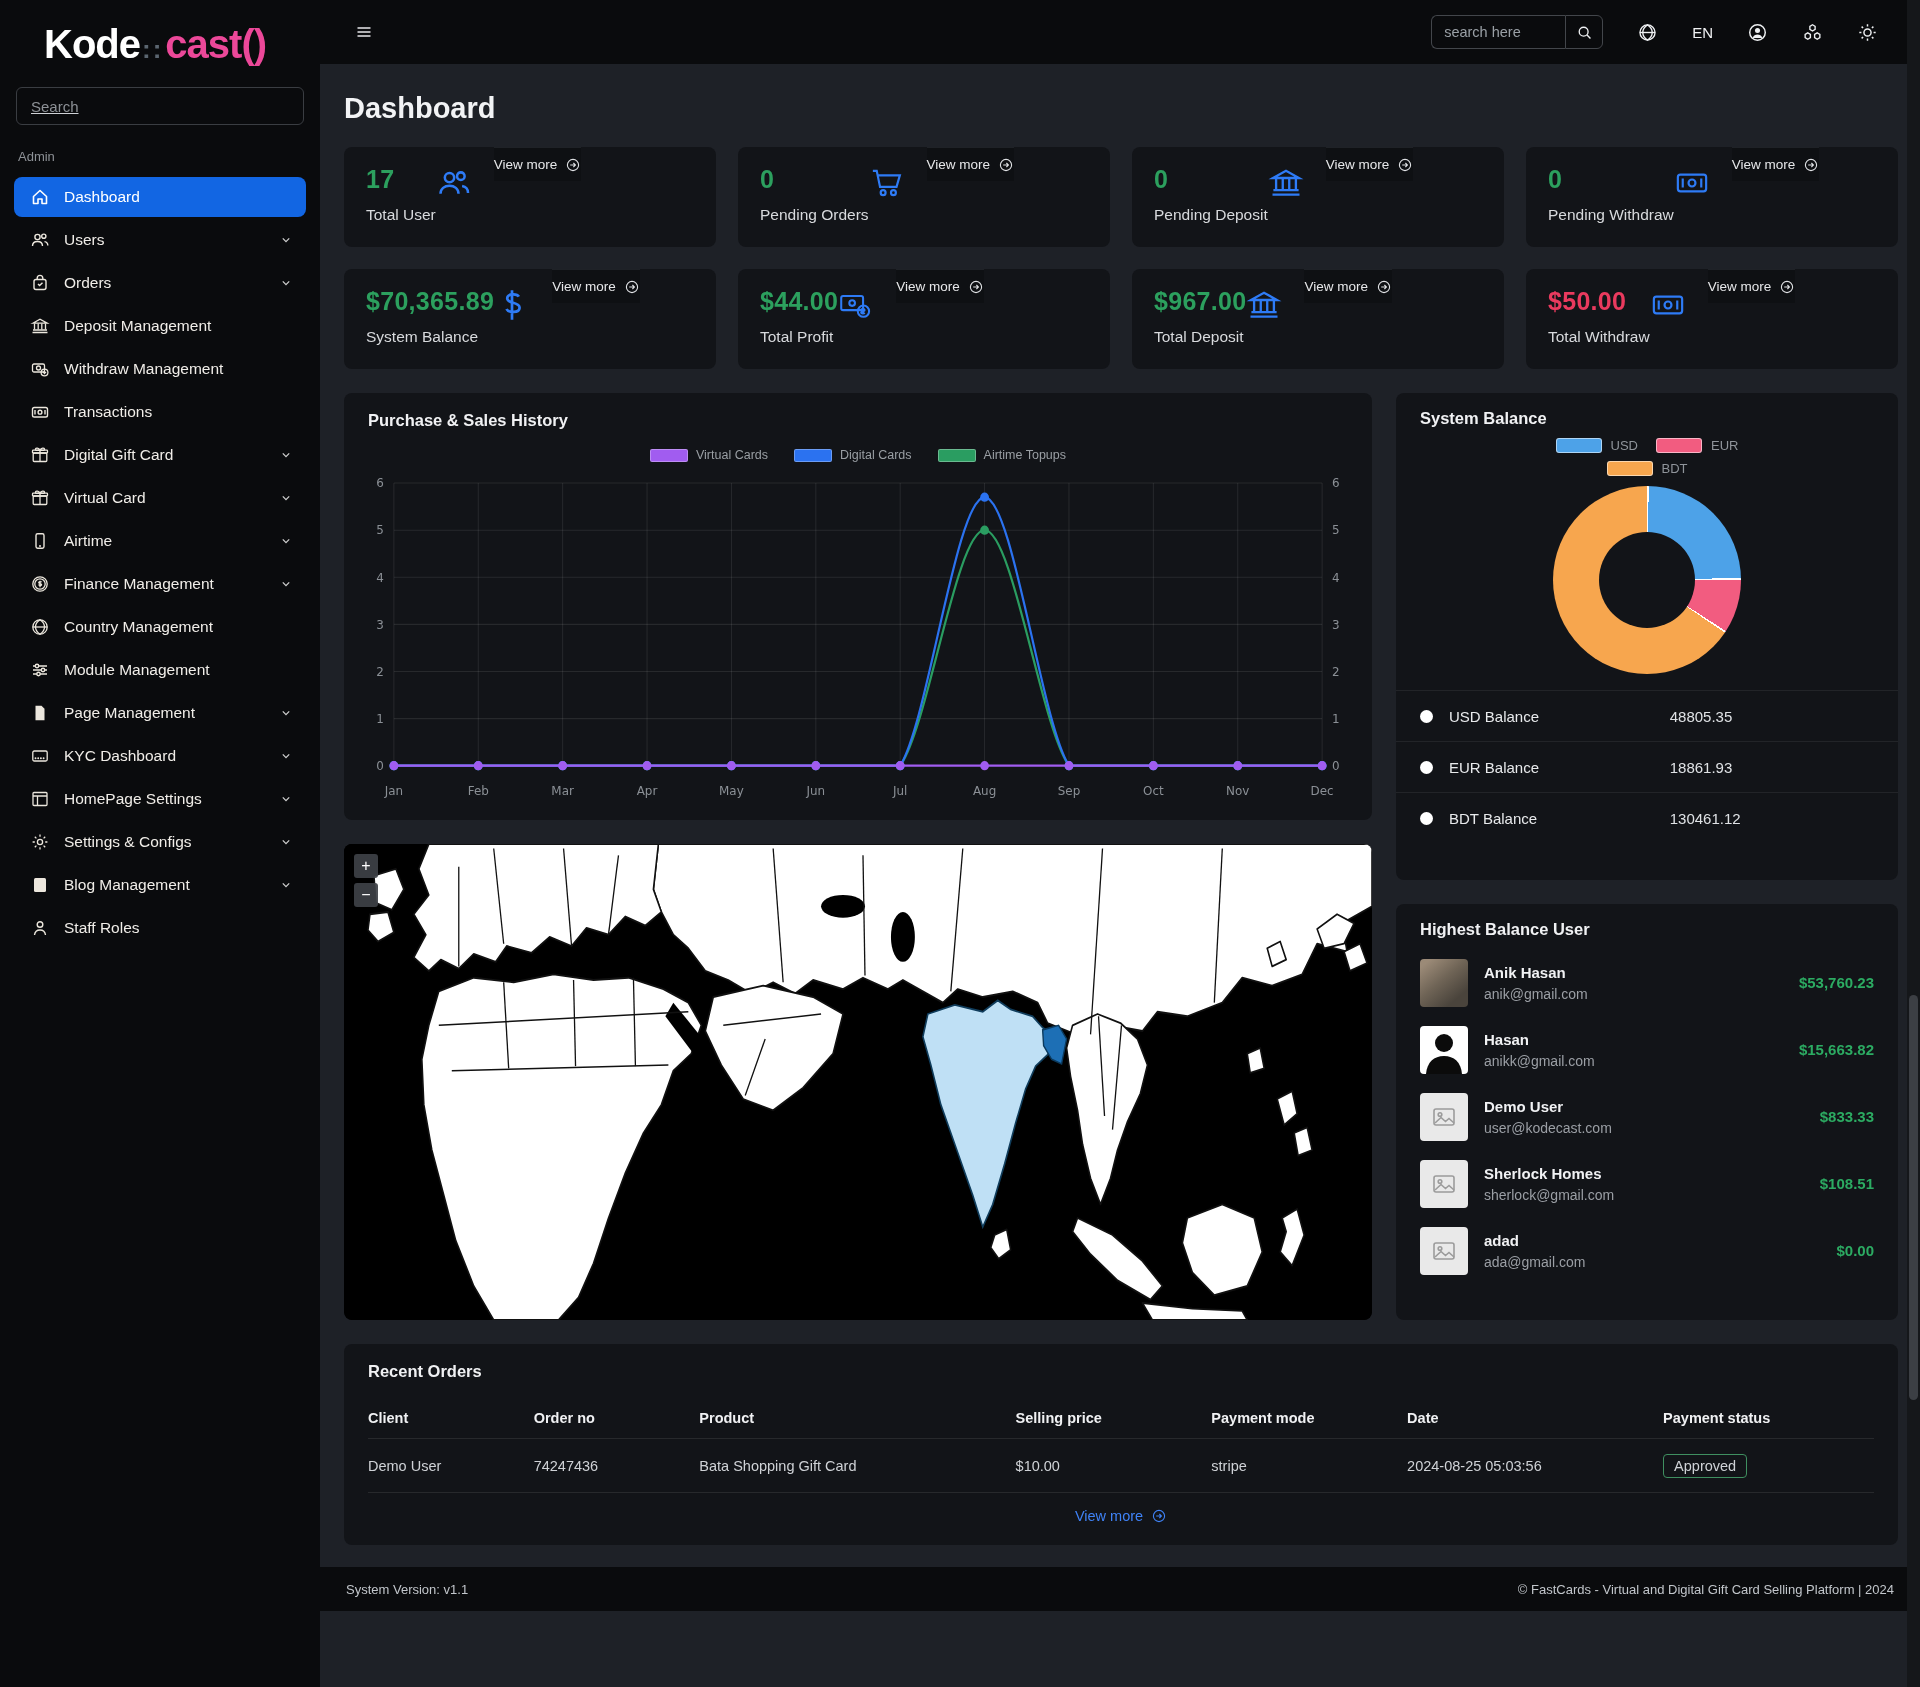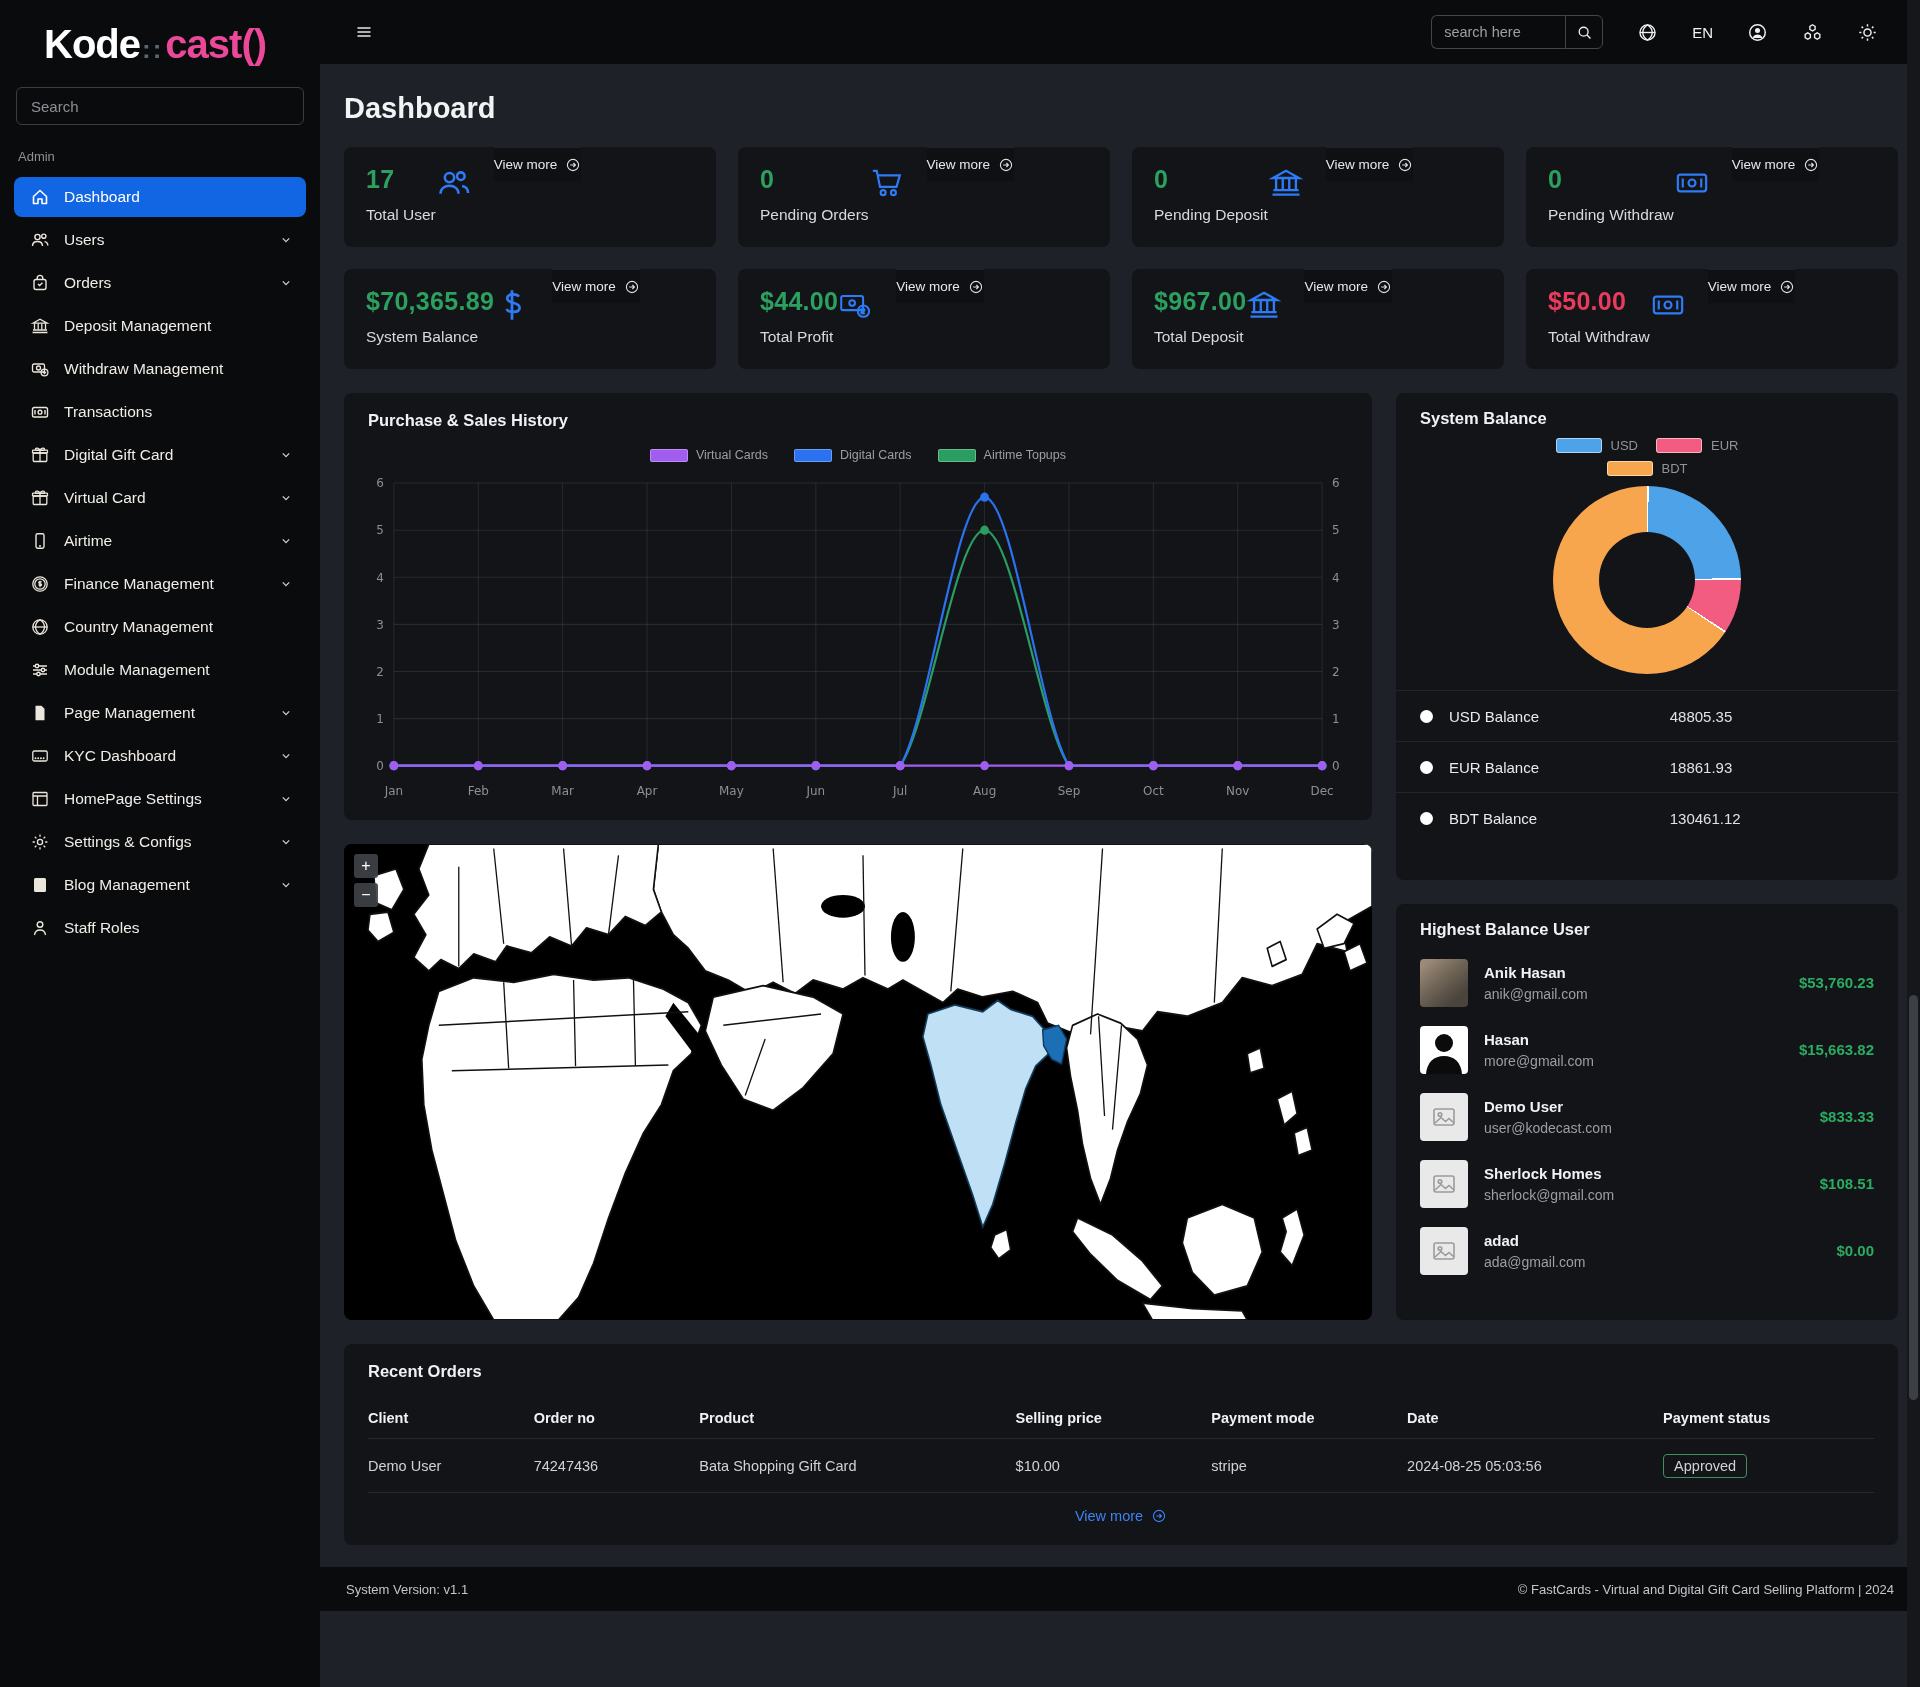--- a/index.html
+++ b/index.html
@@ -7,21 +7,21 @@
   body { font-family:"Liberation Sans","DejaVu Sans",sans-serif; background:#1e2127; color:#eceae6; }
   .app { display:flex; width:100%; height:100%; }
 
   
   .sidebar { width:320px; min-width:320px; background:#0a0b0d; height:100%; padding:14px 0 0; }
   .logo { display:flex; align-items:baseline; padding:8px 0 10px 44px; font-weight:700; font-size:40px; letter-spacing:-1px; }
   .logo .lg-white { color:#fff; }
   .logo .lg-sep { color:#5b6670; font-size:26px; margin:0 2px; letter-spacing:2px; }
   .logo .lg-blue { color:#ec4899; }
   .sb-search { margin:10px 16px 18px; }
-  .sb-search input { width:100%; height:38px; background:transparent; border:1px solid #3a3d42; border-radius:6px; color:#cfd2d6; padding:0 14px; font-size:15px; outline:none; font-family:inherit; }
+  .sb-search input { width:100%; height:38px; background:transparent; border:1px solid #3a3d42; border-radius:6px; color:#cfd2d6; padding:0 14px; font-size:15px; outline:none; font-family:inherit;text-decoration:underline; }
   .sb-search input::placeholder { color:#8d9196; }
   .sb-section { color:#8d9196; font-size:13px; padding:6px 18px 10px; }
   .sb-item { height:40px; margin:3px 14px; display:flex; align-items:center; gap:14px; padding:0 12px 0 16px; border-radius:8px; cursor:pointer; color:#f0ede8; }
   .sb-item .sb-icon { width:20px; height:20px; color:#ece7dd; flex:none; display:flex; }
   .sb-item .sb-icon svg { width:20px; height:20px; }
   .sb-item .sb-label { font-size:15.5px; flex:1; white-space:nowrap; }
   .sb-item .sb-chev { width:16px; height:16px; color:#cfcfcf; }
   .sb-item .sb-chev svg { width:16px; height:16px; }
   .sb-item.active { background:#1266e3; }
   .sb-item.active .sb-icon, .sb-item.active .sb-label { color:#fff; }
@@ -840,21 +840,21 @@
                 <div class="hb-row">
                   <span class="hb-avatar silhouette">
                     <svg viewBox="0 0 48 48">
                       <rect width="48" height="48" fill="#fff"></rect>
                       <circle cx="24" cy="17" r="9" fill="#0b0b0b"></circle>
                       <path d="M6 48c1-12 8-18 18-18s17 6 18 18z" fill="#0b0b0b"></path>
                     </svg>
                   </span>
                   <span class="hb-info">
                     <div class="hb-name">Hasan</div>
-                    <div class="hb-email">more@gmail.com</div>
+                    <div class="hb-email">anikk@gmail.com</div>
                   </span>
                   <span class="hb-amount">$15,663.82</span>
                 </div>
                 <div class="hb-row">
                   <span class="hb-avatar placeholder">
                     <svg viewBox="0 0 48 48">
                       <rect width="48" height="48" fill="#e9e9e9"></rect>
                       <g stroke="#9b9b9b" fill="none" stroke-width="1.6">
                         <rect x="14" y="16" width="20" height="16" rx="2"></rect>
                         <circle cx="20" cy="21.5" r="1.8"></circle>

